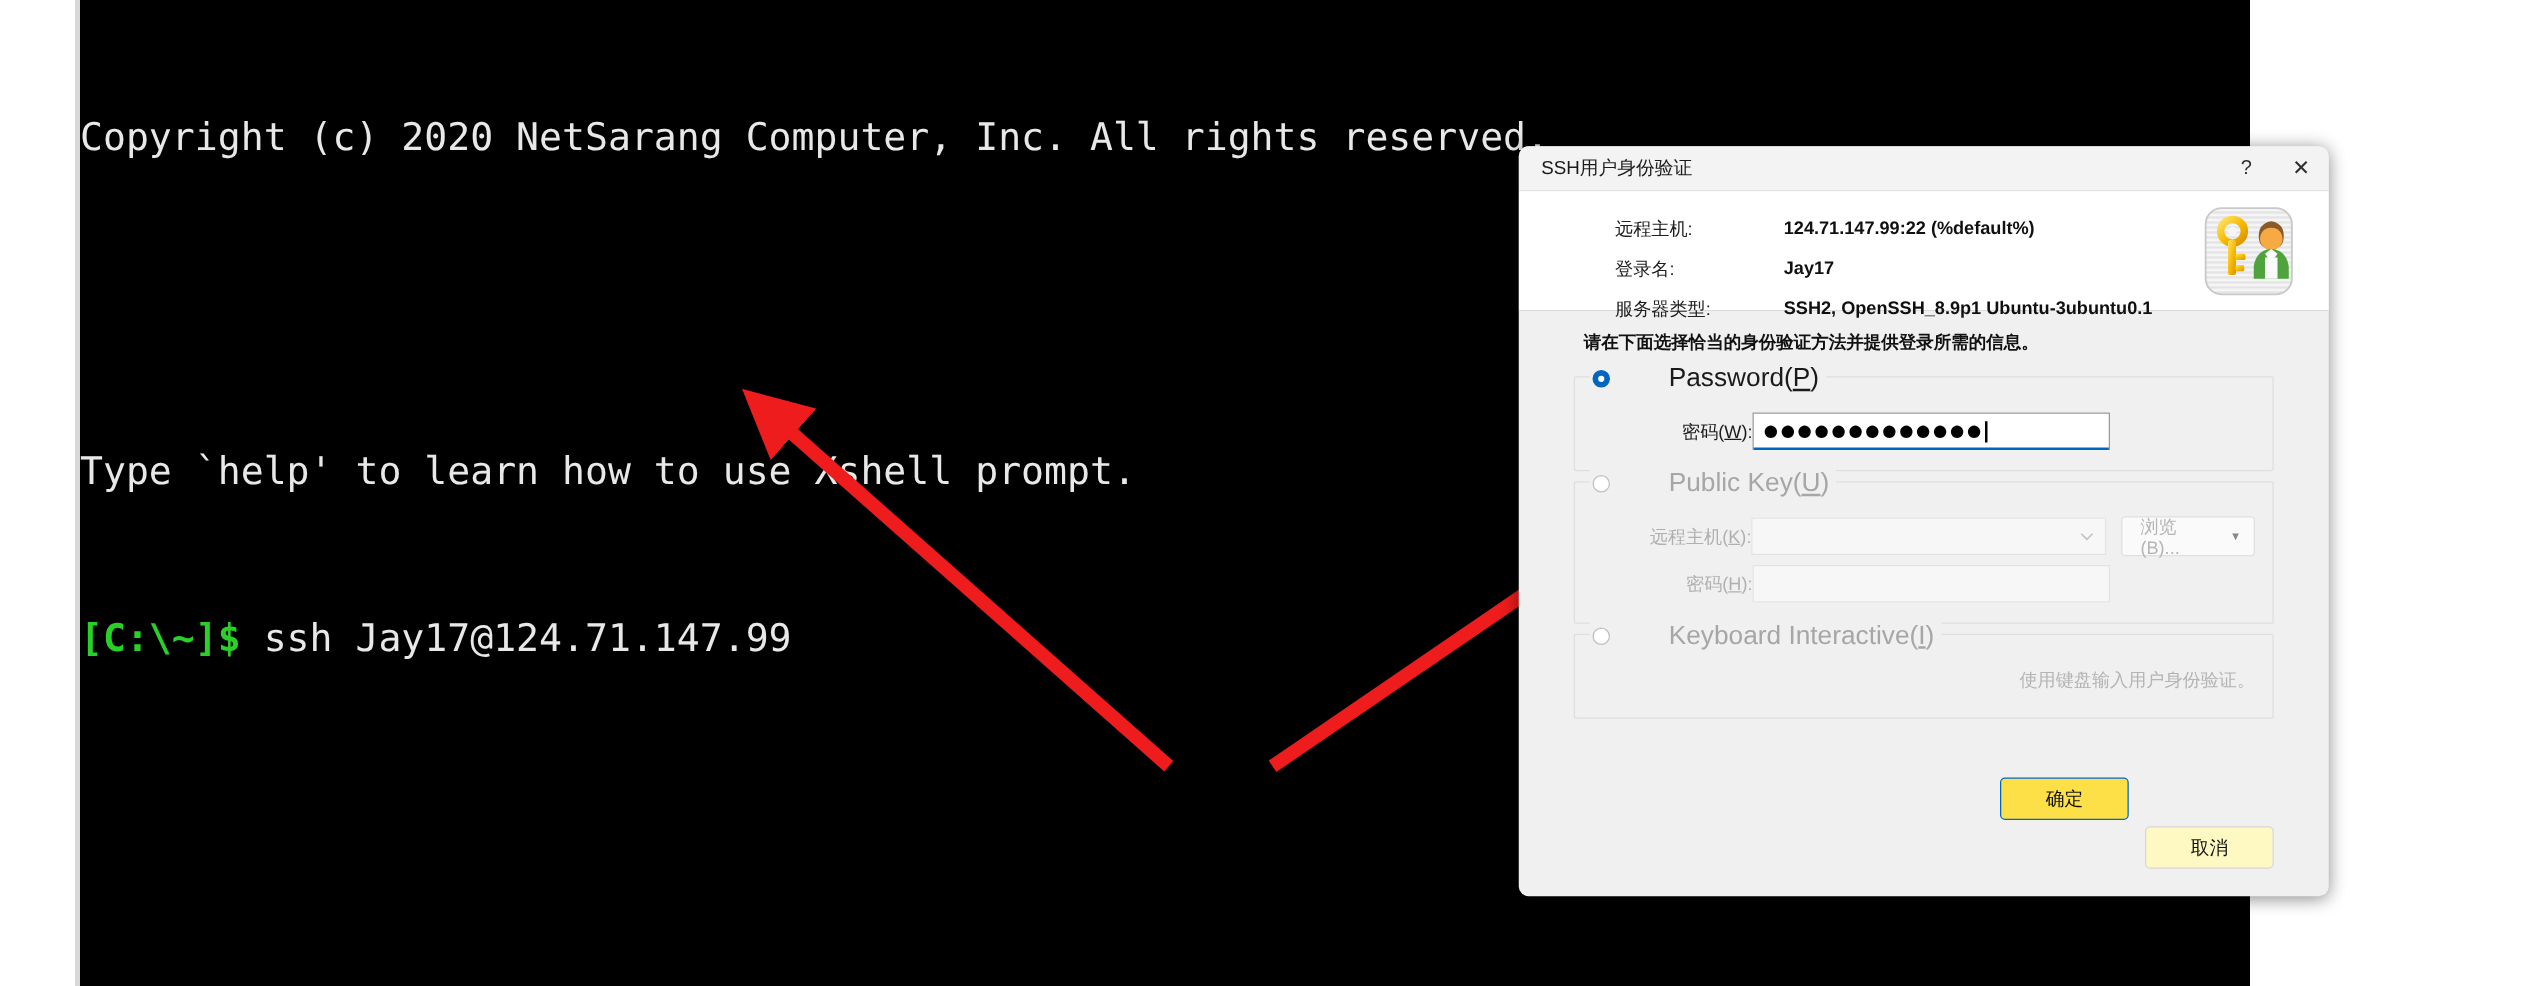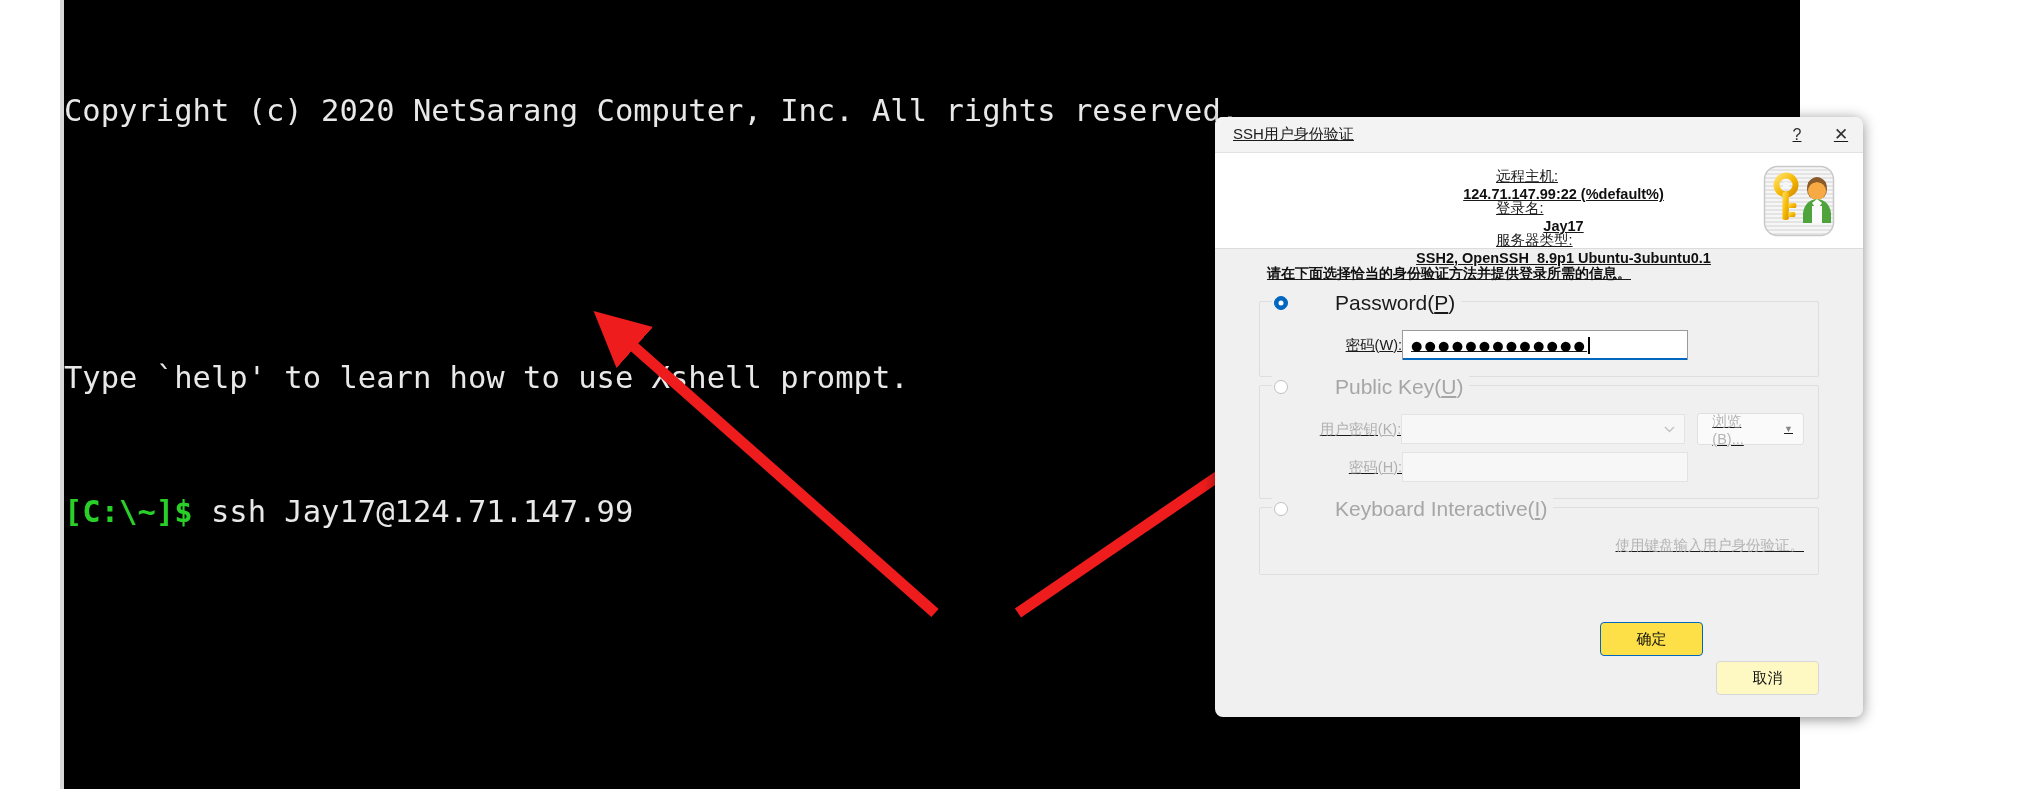--- a/index.html
+++ b/index.html
@@ -65,21 +65,20 @@
     left: 1215px;
     top: 117px;
     width: 648px;
     height: 600px;
     background: #f0f0f0;
     border-radius: 8px;
     box-shadow: 0 2px 14px rgba(0,0,0,0.45);
     overflow: hidden;
     font-size: 15px;
     color: #1a1a1a;
-    text-decoration: underline;
   }
   #titlebar {
     height: 36px;
     background: #f3f3f3;
     border-bottom: 1px solid #e2e2e2;
     display: flex;
     align-items: center;
     padding-left: 18px;
     box-sizing: border-box;
   }
@@ -105,23 +104,22 @@
     padding: 14px 0 14px 0;
     position: relative;
     height: 96px;
     box-sizing: border-box;
     border-bottom: 1px solid #dcdcdc;
   }
   .info-row {
     display: flex;
     align-items: center;
     height: 32px;
-    padding-left: 49px;
-    box-sizing: border-box;
-    flex-direction: column;
+    padding-left: 77px;
+    box-sizing: border-box;
   }
   .info-label {
     width: 135px;
     font-size: 14.5px;
     color: #202020;
   }
   .info-value {
     font-size: 14.5px;
     font-weight: bold;
     color: #101010;
@@ -413,21 +411,21 @@
       </div>
     </div>
   </div>
 
   <div class="group">
     <div class="group-legend disabled">
       <span class="radio disabled"></span>
       <span><span>Public Key(</span><span class="uline">U</span><span>)</span></span>
     </div>
     <div class="field-row">
-      <div class="field-label disabled"><span>用户密钥(</span><span class="uline">K</span><span>):</span></div>
+      <div class="field-label disabled"><span>远程主机(</span><span class="uline">K</span><span>):</span></div>
       <div class="combo-disabled">
         <svg width="11" height="7" viewBox="0 0 11 7">
             <path d="M1 1 L5.5 5.5 L10 1" stroke="#c2c2c2" stroke-width="1.4" fill="none"></path>
           </svg>
       </div>
       <div id="browse-split">
         <span id="browse-label">浏览(B)...</span>
         <span id="browse-arrow">▼</span>
       </div>
     </div>

